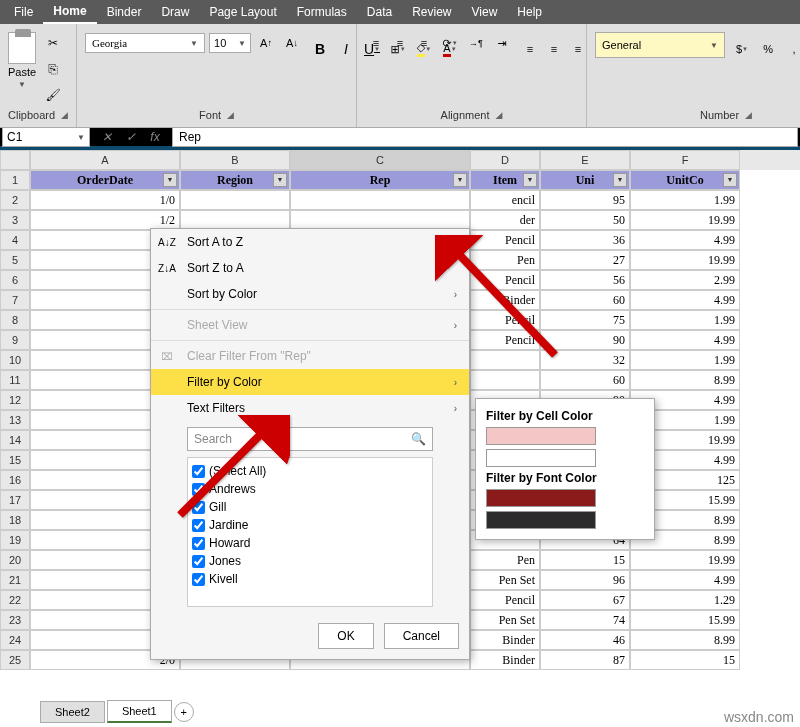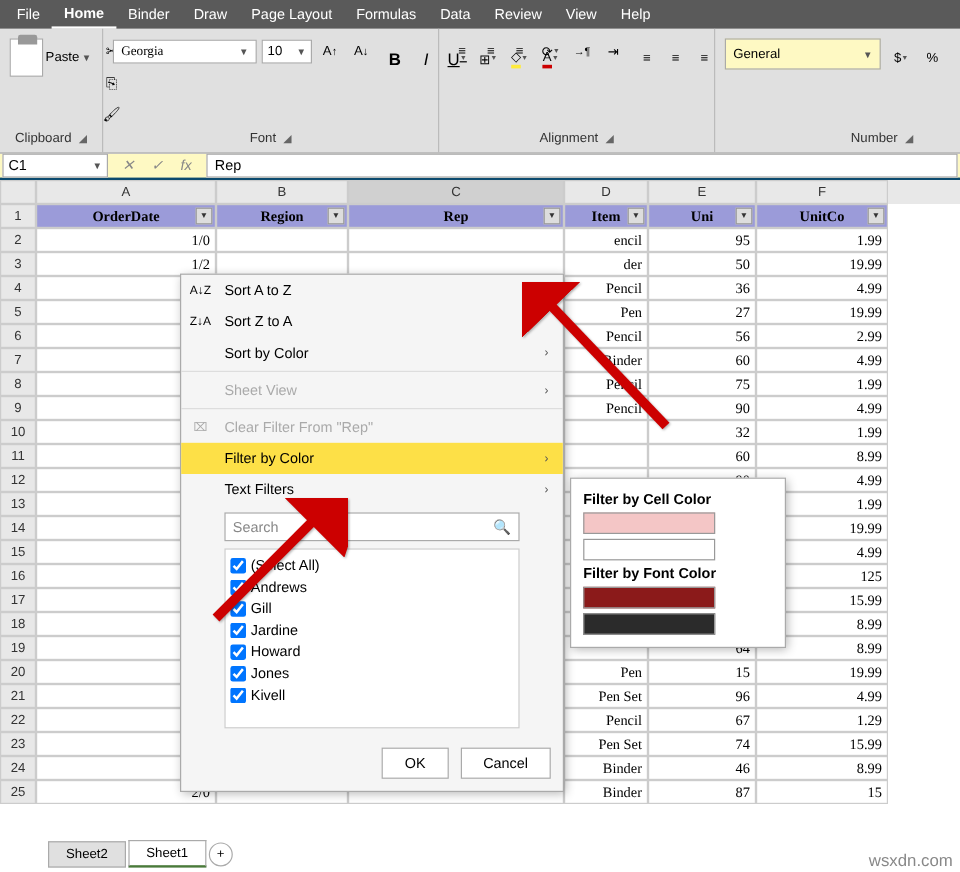--- a/index.html
+++ b/index.html
@@ -8,39 +8,39 @@
     
     .menubar { background: #5a5a5a; color: #fff; display: flex; height: 24px; align-items: center; padding: 0 4px; font-family: Arial, sans-serif; font-size: 12px; }
     .menubar-item { padding: 4px 10px; cursor: pointer; }
     .menubar-item.active { border-bottom: 2px solid #fff; font-weight: bold; }
     
     
     .ribbon { background: #e0e0e0; height: 104px; display: flex; border-bottom: 1px solid #aaa; font-family: Arial, sans-serif; font-size: 11px; position: relative; }
     .ribbon-group { border-right: 1px solid #bbb; padding: 4px 8px; display: flex; flex-direction: column; justify-content: space-between; }
     .ribbon-group-content { flex: 1; display: flex; align-items: flex-start; gap: 6px; padding-top: 4px; }
     .ribbon-group-label { text-align: center; color: #333; padding: 2px 0; display: flex; justify-content: center; align-items: center; gap: 6px; }
-    .paste-btn { display: flex; flex-direction: row; align-items: center; gap: 2px; }
+    .paste-btn { display: flex; flex-direction: column; align-items: center; gap: 2px; }
     .paste-icon { width: 28px; height: 32px; background: #fff; border: 1px solid #aaa; position: relative; }
     .paste-icon::before { content: ''; position: absolute; top: -4px; left: 6px; width: 16px; height: 8px; background: #999; border-radius: 2px 2px 0 0; }
     .font-top { display: flex; gap: 4px; align-items: center; }
     .font-select { border: 1px solid #aaa; background: #fff; padding: 2px 6px; font-family: Georgia; width: 120px; height: 20px; display: flex; align-items: center; justify-content: space-between; }
     .size-select { border: 1px solid #aaa; background: #fff; padding: 2px 4px; width: 42px; height: 20px; display: flex; align-items: center; justify-content: space-between; }
     .ribbon-btn { width: 22px; height: 22px; display: flex; align-items: center; justify-content: center; cursor: pointer; }
     .font-bottom { display: flex; gap: 4px; margin-top: 6px; }
     .bold-btn { font-weight: bold; font-size: 14px; }
     .italic-btn { font-style: italic; font-size: 14px; }
     .underline-btn { text-decoration: underline; font-size: 14px; }
     .align-grid { display: grid; grid-template-columns: repeat(3, 22px); gap: 2px; }
     .number-select { border: 1px solid #aaa; background: #fef9c3; padding: 12px 6px; width: 130px; height: 20px; display: flex; align-items: center; justify-content: space-between; }
     .chevron-down { font-size: 8px; color: #555; }
     .color-underline { border-bottom: 3px solid; }
     .popup-launcher { font-size: 9px; color: #666; }
     
     
-    .formula-row { display: flex; height: 22px; background: #fef9c3; border-bottom: 2px solid #0c4a6e; align-items: center; font-family: Arial, sans-serif; font-size: 12px; }
+    .formula-row { display: flex; height: 22px; background: #000000; border-bottom: 4px solid #0c4a6e; align-items: center; font-family: Arial, sans-serif; font-size: 12px; }
     .name-box { width: 88px; border: 1px solid #aaa; background: #fff; padding: 2px 4px; margin: 2px; display: flex; justify-content: space-between; align-items: center; }
     .fx-area { display: flex; align-items: center; gap: 6px; padding: 0 6px; }
     .fx-btn { width: 18px; text-align: center; color: #888; font-style: italic; }
     .formula-input { flex: 1; background: #fff; border: 1px solid #aaa; padding: 2px 6px; margin: 2px; }
     
     
     .grid-area { position: relative; }
     .col-headers { display: flex; background: #e8e8e8; height: 20px; }
     .corner { width: 30px; border: 1px solid #ccc; background: #e8e8e8; }
     .col-header { border: 1px solid #ccc; text-align: center; line-height: 18px; font-family: Arial; font-size: 11px; color: #333; }

